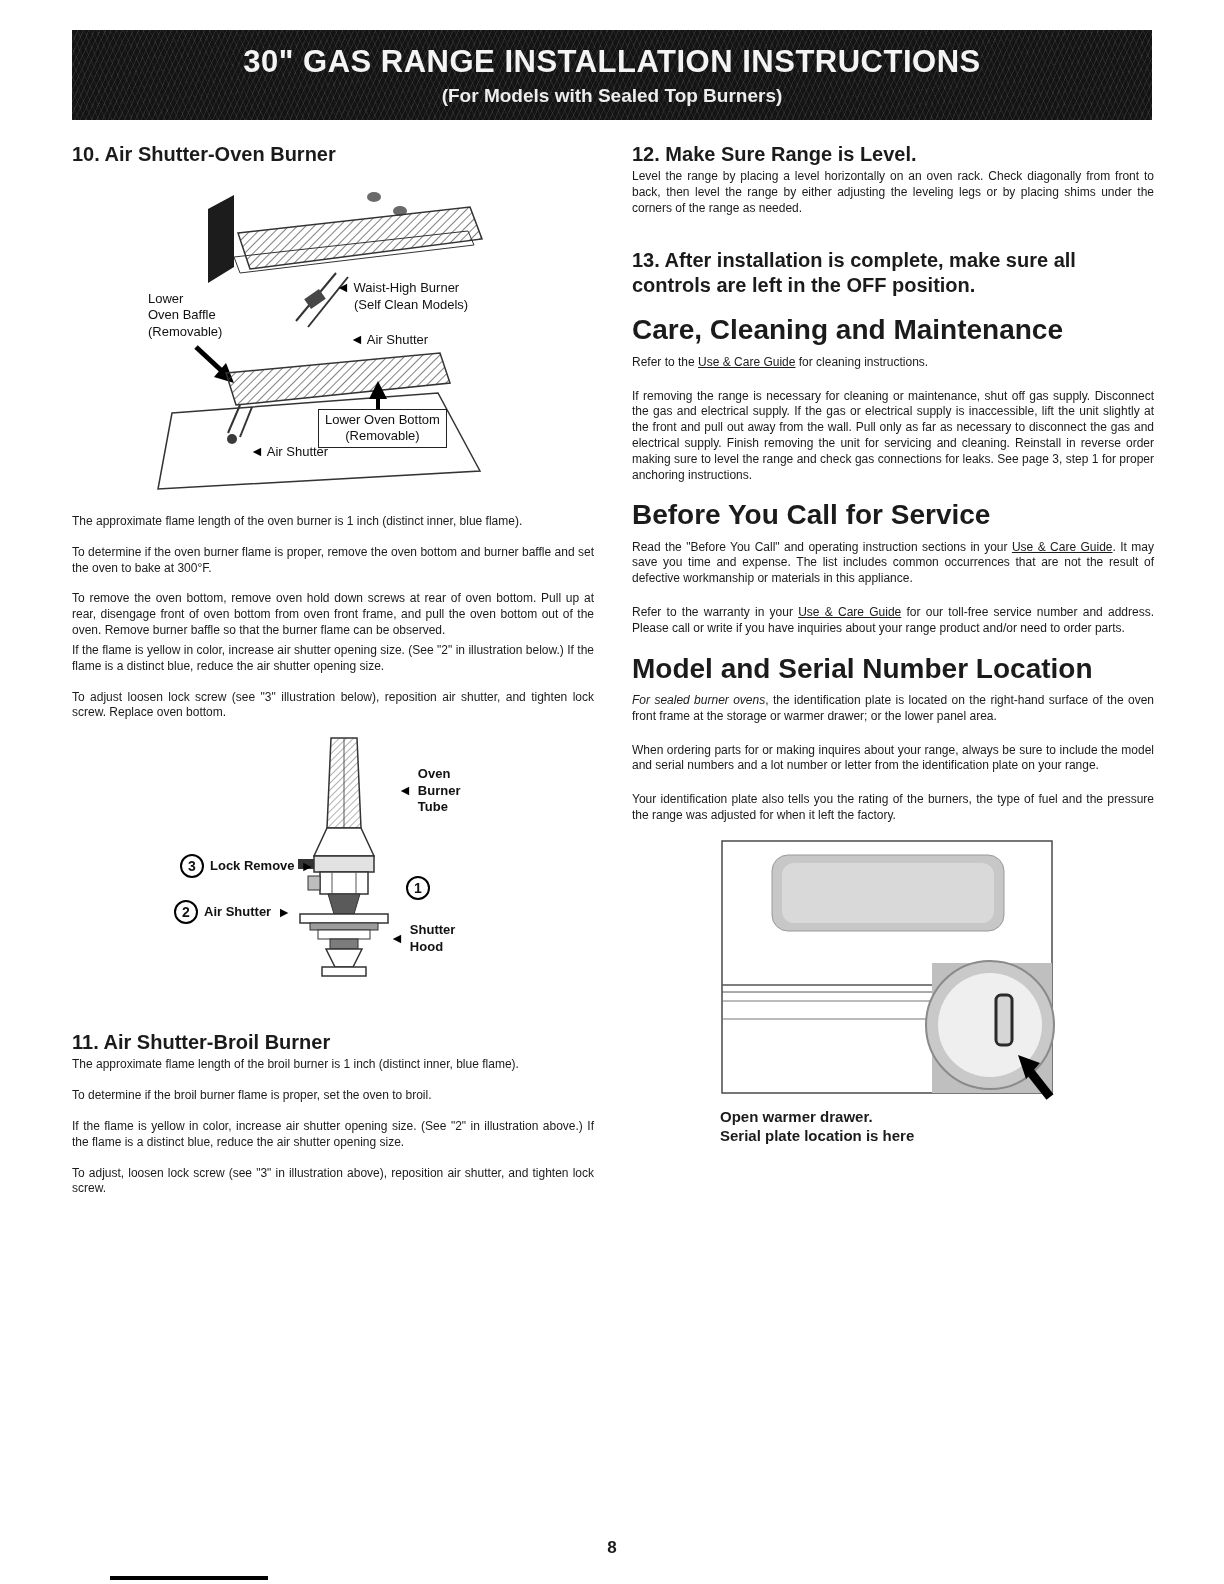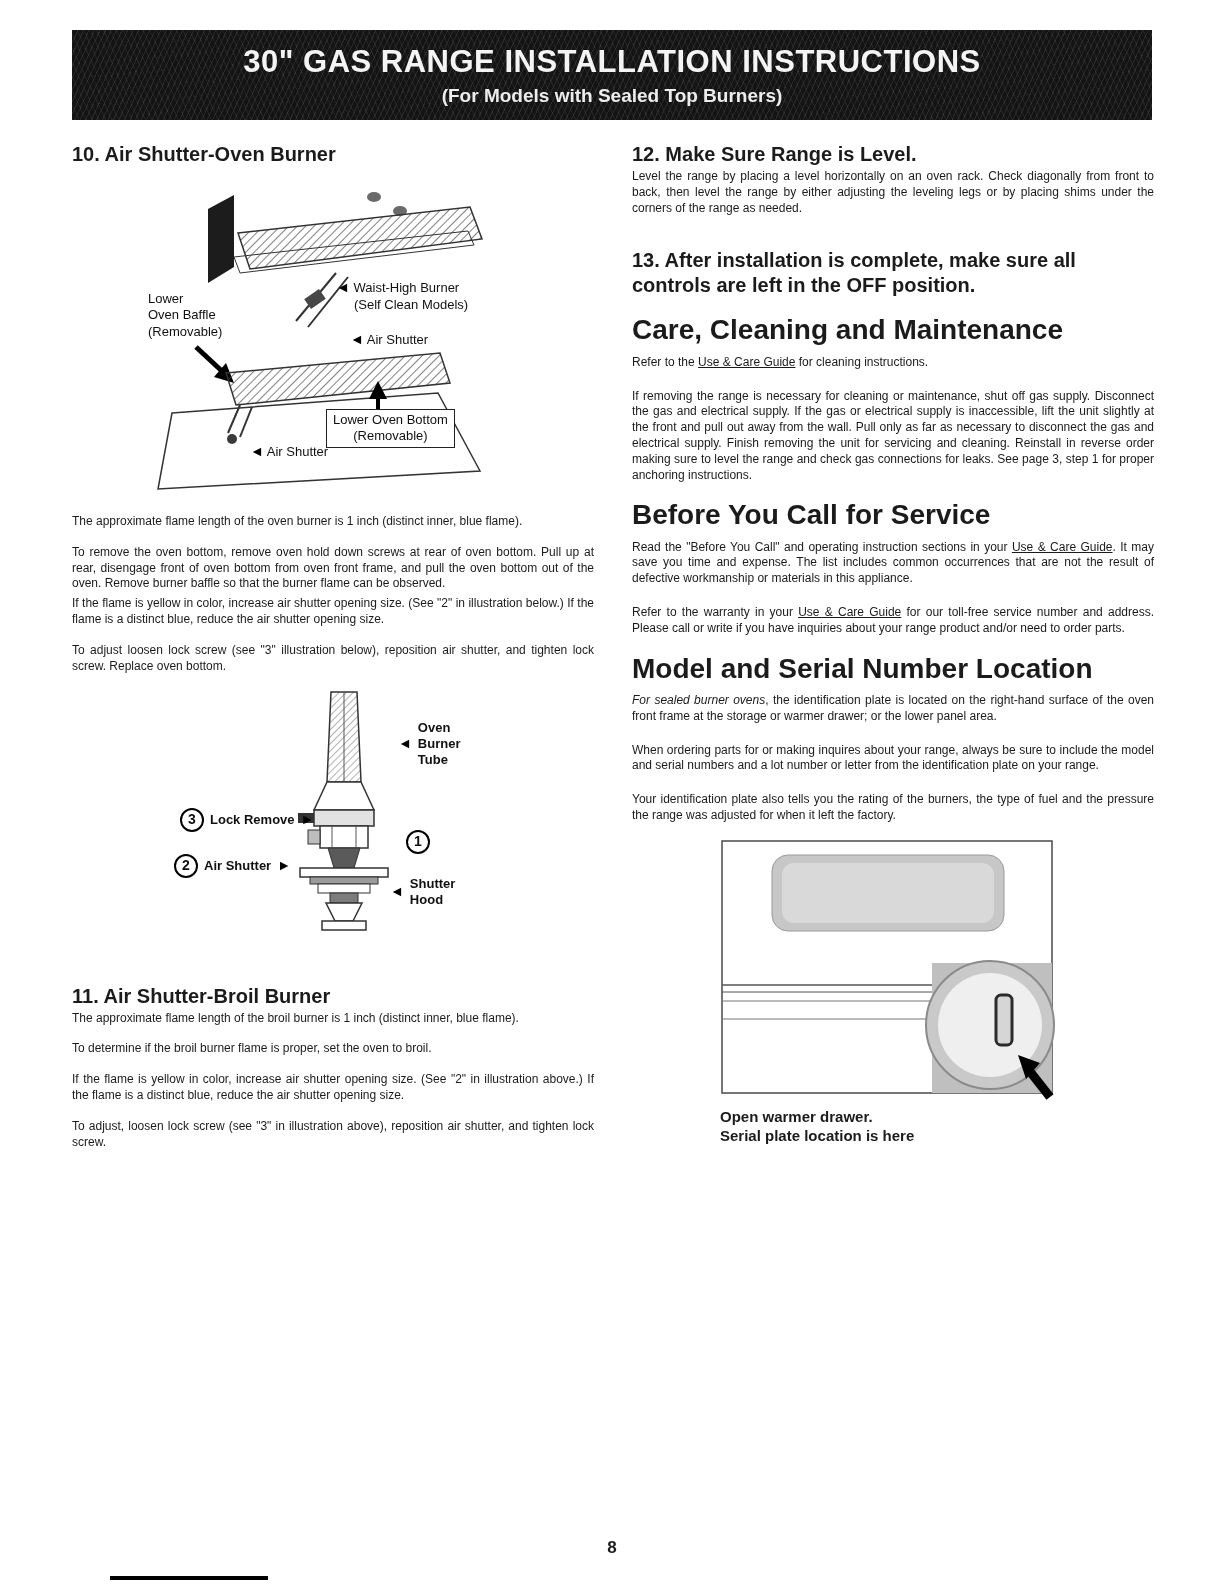--- a/index.html
+++ b/index.html
@@ -107,30 +107,31 @@
           <div style="padding-left:18px;">(Self Clean Models)</div>
         </div>
         <div class="dlabel" style="left:10px; top:110px;">
           <div>Lower</div>
           <div>Oven Baffle</div>
           <div>(Removable)</div>
         </div>
         <div class="dlabel" style="left:212px; top:150px;">
           <span class="arr">◄</span> <span>Air Shutter</span>
         </div>
-        <div class="dlabel boxed" style="left:188px; top:228px;">
+        <div class="dlabel boxed" style="left:180px; top:228px;">
           <div>Lower Oven Bottom</div>
           <div>(Removable)</div>
         </div>
         <div class="dlabel" style="left:112px; top:262px;">
           <span class="arr">◄</span> <span>Air Shutter</span>
         </div>
       </div>
 
       <p class="body">The approximate flame length of the oven burner is 1 inch (distinct inner, blue flame).</p>
+      <p class="body">To determine if the oven burner flame is proper, remove the oven bottom and burner baffle and set the oven to bake at 300°F.</p>
       <p class="body tight">To remove the oven bottom, remove oven hold down screws at rear of oven bottom. Pull up at rear, disengage front of oven bottom from oven front frame, and pull the oven bottom out of the oven. Remove burner baffle so that the burner flame can be observed.</p>
       <p class="body">If the flame is yellow in color, increase air shutter opening size. (See "2" in illustration below.) If the flame is a distinct blue, reduce the air shutter opening size.</p>
       <p class="body">To adjust loosen lock screw (see "3" illustration below), reposition air shutter, and tighten lock screw. Replace oven bottom.</p>
 
       <div class="diagram diagram2">
         <svg width="430" height="278" viewBox="0 0 430 278">
           <defs>
             <pattern id="hatch2" width="5" height="5" patternUnits="userSpaceOnUse" patternTransform="rotate(45)">
               <line x1="0" y1="0" x2="0" y2="5" stroke="#7c7c7c" stroke-width="1.2"></line>
             </pattern>

